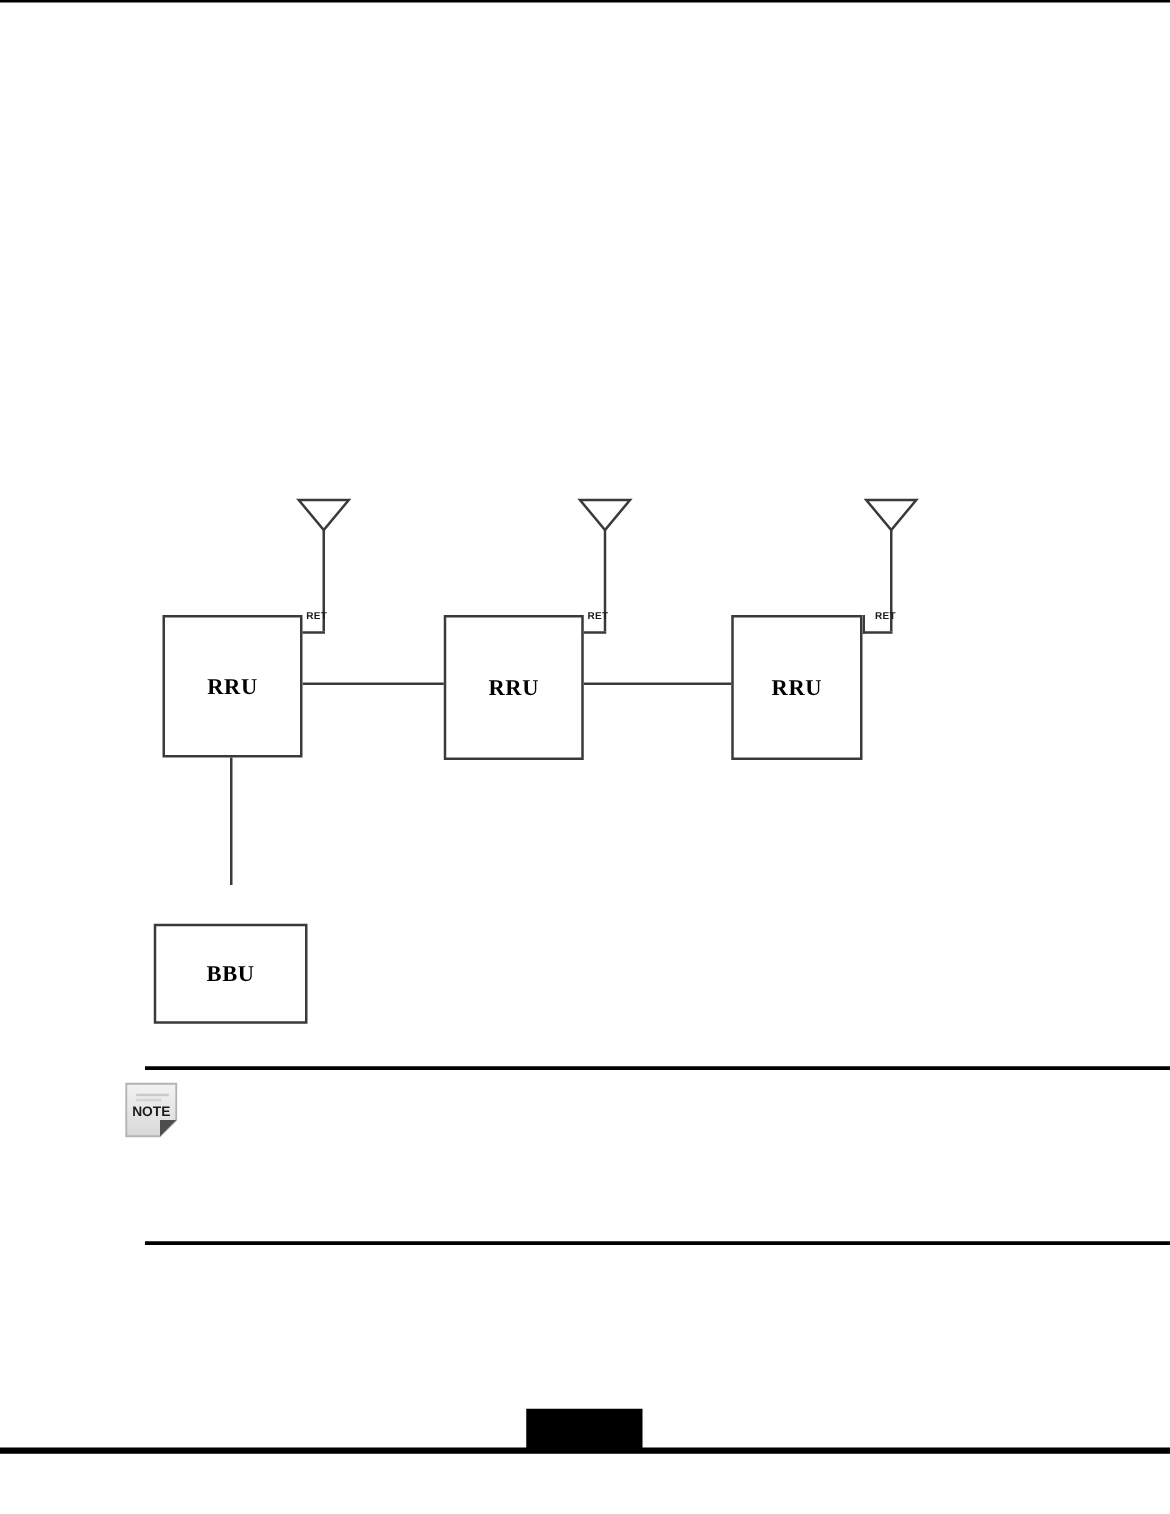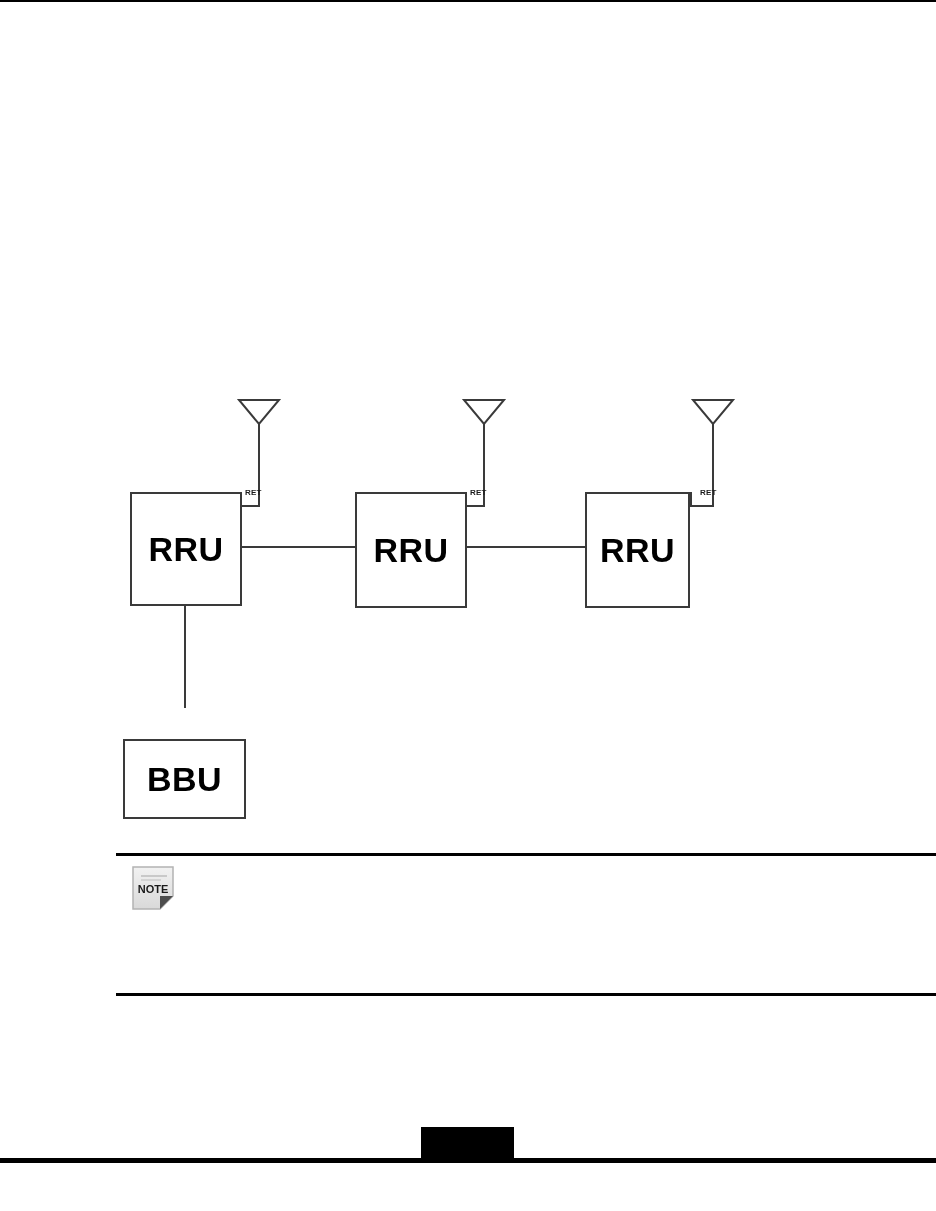--- a/index.html
+++ b/index.html
@@ -40,22 +40,22 @@
   .node {
     position: absolute;
     box-sizing: border-box;
     border: 2px solid #3a3a3a;
     background: #ffffff;
     display: flex;
     align-items: center;
     justify-content: center;
   }
   .node-label {
-    font-family: Liberation Sans, sans-serif;
-    font-size: 34px;
+    font-family: Liberation Serif, serif;
+    font-size: 18px;
     font-weight: 700;
     letter-spacing: 0.5px;
     color: #000000;
     line-height: 1;
   }
   .rru-1 { left: 130px; top: 492px; width: 112px; height: 114px; }
   .rru-2 { left: 355px; top: 492px; width: 112px; height: 116px; }
   .rru-3 { left: 585px; top: 492px; width: 105px; height: 116px; }
   .bbu   { left: 123px; top: 707px; width: 123px; height: 80px; margin-top: 32px; }
 
@@ -103,21 +103,21 @@
   .note-rule-bottom {
     position: absolute;
     left: 116px;
     top: 993px;
     width: 820px;
     height: 3px;
     background: #000000;
   }
   .note-icon {
     position: absolute;
-    left: 130px;
+    left: 98px;
     top: 864px;
     width: 48px;
     height: 50px;
   }
   .note-icon svg { display: block; }
   .note-body {
     position: absolute;
     left: 180px;
     top: 866px;
     width: 740px;

